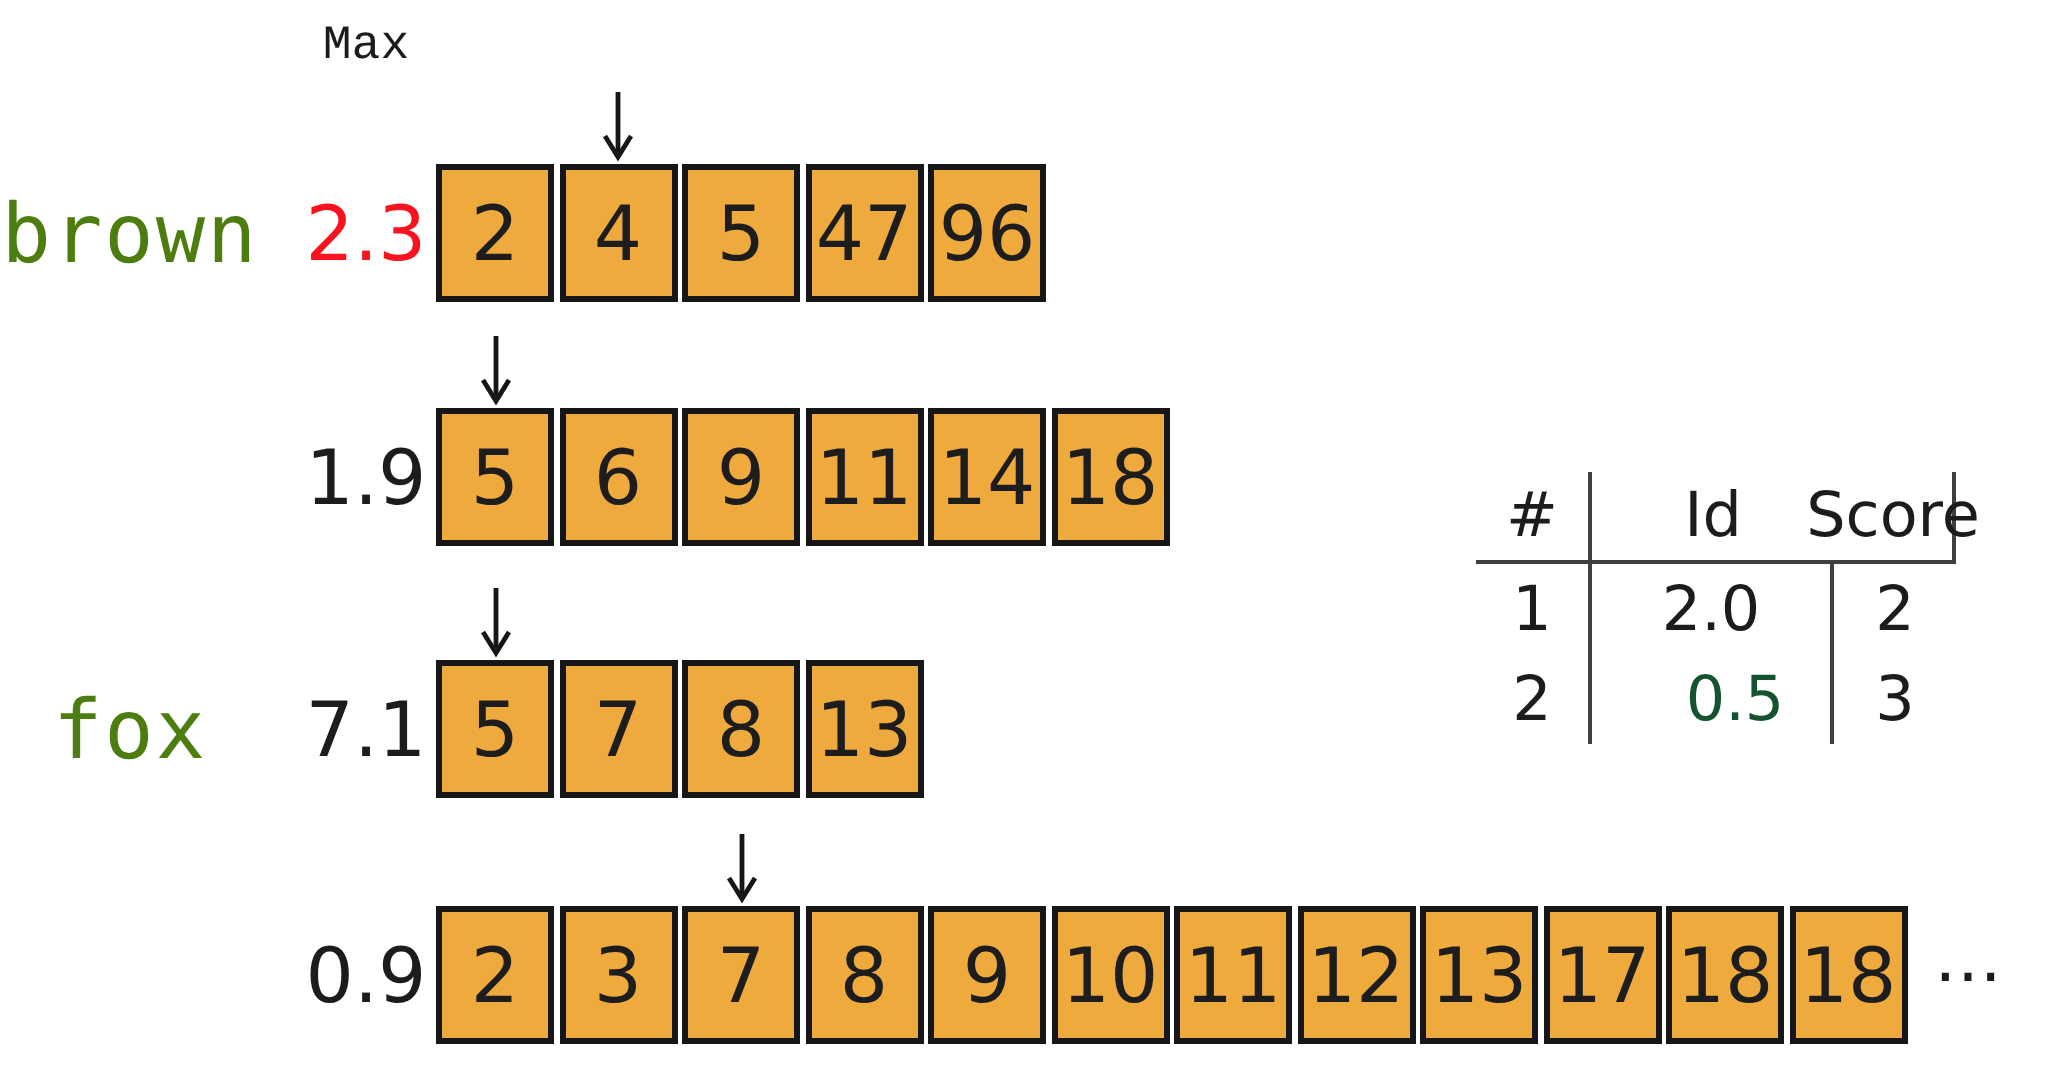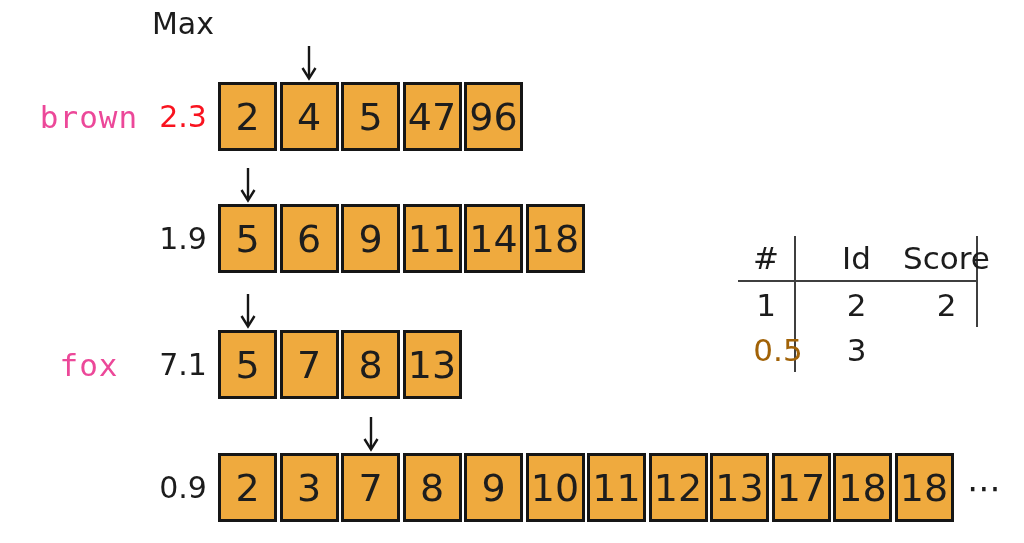--- a/index.html
+++ b/index.html
@@ -6,39 +6,39 @@
   body{
     width:1024px;height:543px;position:relative;overflow:hidden;
     background:#ffffff;
     font-family:"DejaVu Sans",sans-serif;
     color:#1c1c1c;
   }
   .canvas{position:absolute;inset:0}
 
   .max-label{
     position:absolute;left:140px;top:8px;width:86px;height:32px;
-    text-align:center;font-size:30px;line-height:32px;color:#1c1c1c;
+    text-align:center;font-size:24px;line-height:32px;color:#1c1c1c;font-family:Liberation Mono, monospace;
   }
 
   .prow{position:absolute;left:0;width:1024px;height:69px}
   .r0{top:82px}
   .r1{top:204px}
   .r2{top:330px}
   .r3{top:453px}
 
   .term{
     position:absolute;left:0;top:0;height:100%;width:130px;
     display:flex;align-items:center;justify-content:center;
-    font-family:"DejaVu Sans Mono",monospace;font-size:31px;letter-spacing:1px;
-    color:#ec4899;white-space:nowrap;padding-left:24px;
+    font-family:"DejaVu Sans Mono",monospace;font-size:41px;letter-spacing:1px;
+    color:#4d7c0f;white-space:nowrap;
   }
   .score{
     position:absolute;left:138px;top:0;height:100%;width:90px;
     display:flex;align-items:center;justify-content:center;
-    font-size:30px;color:#1c1c1c;white-space:nowrap;
+    font-size:38px;color:#1c1c1c;white-space:nowrap;
   }
   .cells{
     position:absolute;left:218px;top:0;height:100%;
     display:flex;gap:2.5px;
   }
   .cell{
     flex:none;width:59px;height:69px;box-sizing:border-box;
     background:#efaa3e;border:3px solid #161616;
     display:flex;align-items:center;justify-content:center;
     font-size:38px;color:#1d1d1d;
@@ -137,20 +137,21 @@
       </div>
     <div class="ellipsis">⋯</div>
   </div>
 
   <div class="stable">
     <div class="tcell vline hline">#</div>
     <div class="tcell hline">Id</div>
     <div class="tcell vline hline">Score</div>
 
     <div class="tcell vline">1</div>
+    <div class="tcell vline">2.0</div>
     <div class="tcell">2</div>
 
     <div class="tcell vline">2</div>
-    <div class="tcell vline" style="color: #a16207; margin-left: 24px;">0.5</div>
+    <div class="tcell vline" style="color: #14532d; margin-left: 24px;">0.5</div>
     <div class="tcell">3</div>
   </div>
 
 </div>
 
 </body></html>

